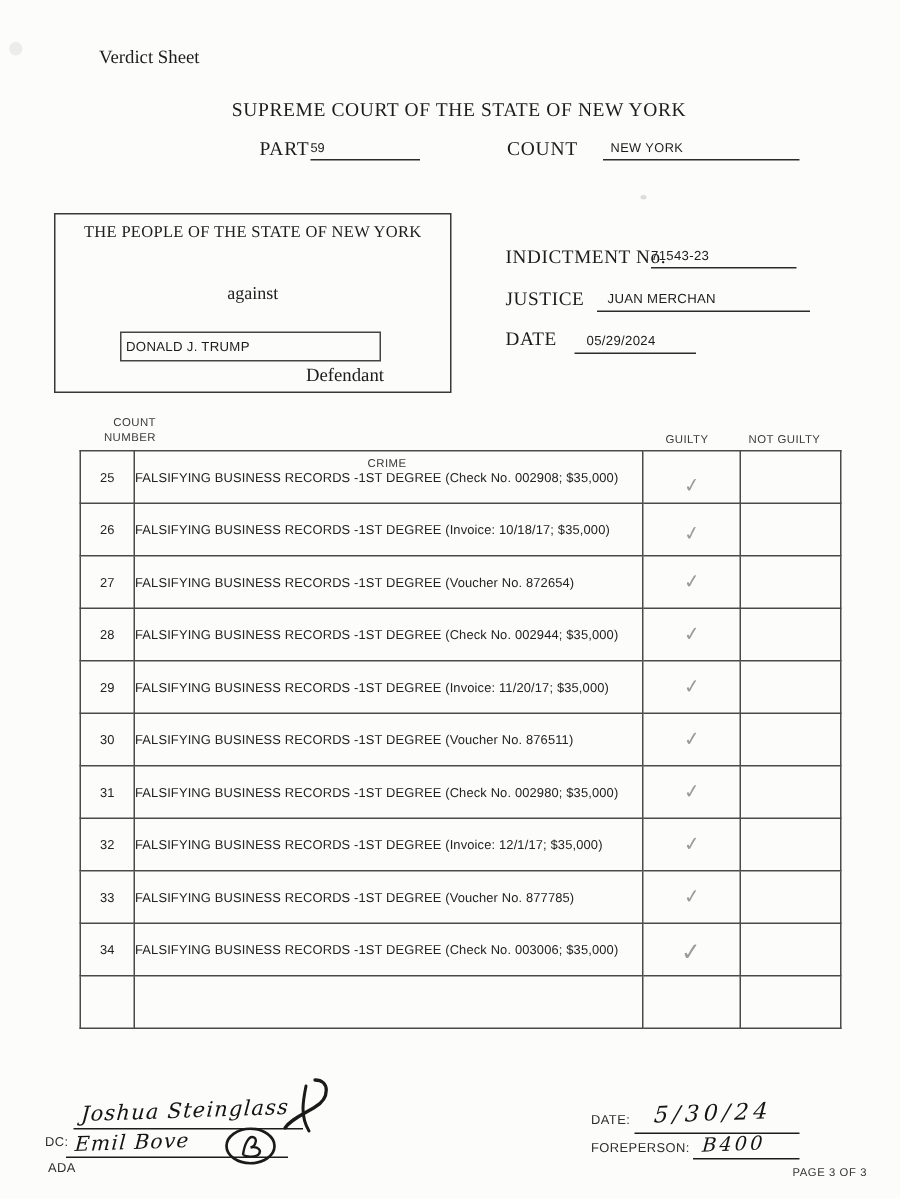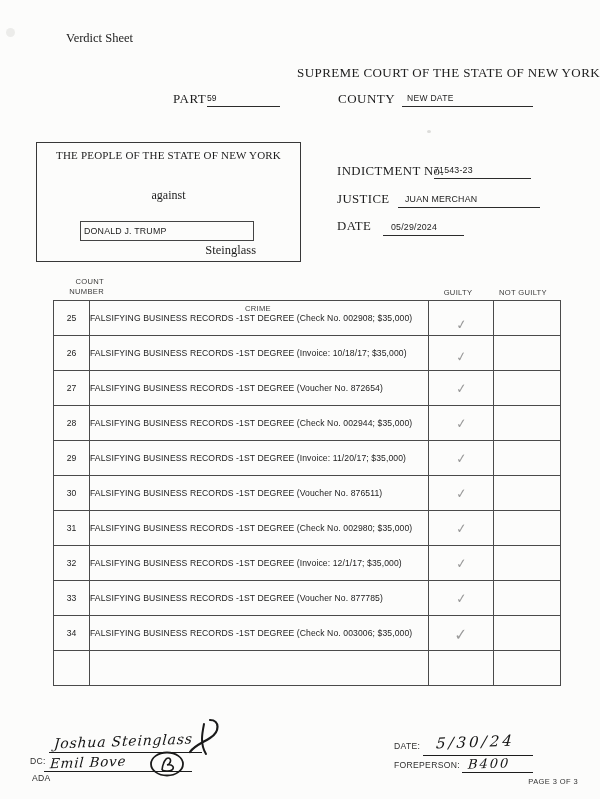--- a/index.html
+++ b/index.html
@@ -8,21 +8,21 @@
     position:relative;width:600px;height:799px;overflow:hidden;
     background:#fcfcfb;
     font-family:"Liberation Serif", serif;
     color:#1c1c1c;
   }
   .abs{position:absolute;}
   .serif{font-family:"Liberation Serif", serif;}
   .sans{font-family:"Liberation Sans", sans-serif;}
 
   .verdict-label{left:66px;top:31px;font-size:12.5px;}
-  .court-title{left:12px;right:0;top:65px;text-align:right;font-size:13px;letter-spacing:0.4px;}
+  .court-title{left:12px;right:0;top:65px;text-align:center;font-size:13px;letter-spacing:0.4px;}
 
   .part-label{left:173px;top:91px;font-size:13px;letter-spacing:0.5px;}
   .part-value{left:207px;top:93px;width:73px;font-size:8.5px;border-bottom:1.4px solid #2b2b2b;padding-bottom:3px;}
   .county-label{left:338px;top:91px;font-size:13px;letter-spacing:0.5px;}
   .county-value{left:402px;top:93px;width:126px;font-size:8.5px;border-bottom:1.4px solid #2b2b2b;padding-bottom:3px;padding-left:5px;letter-spacing:0.3px;}
 
   .caption-box{left:36px;top:142px;width:263px;height:118px;border:1.6px solid #383838;background:transparent;}
   .caption-title{position:absolute;left:0;right:0;top:6px;text-align:center;font-size:11px;letter-spacing:0.2px;}
   .caption-against{position:absolute;left:0;right:0;top:33px;text-align:center;font-size:12px;margin-top:12px;}
   .defendant-box{position:absolute;left:43px;top:78px;width:172px;height:18px;border:1.4px solid #444;}
@@ -98,30 +98,30 @@
 <div class="doc">
 
   <div class="abs artifact-dot"></div>
   <div class="abs artifact-speck"></div>
 
   <div class="abs serif verdict-label">Verdict Sheet</div>
   <div class="abs serif court-title">SUPREME COURT OF THE STATE OF NEW YORK</div>
 
   <div class="abs serif part-label">PART</div>
   <div class="abs sans part-value">59</div>
-  <div class="abs serif county-label">COUNTY</div>
-  <div class="abs sans county-value">NEW DATE</div>
+  <div class="abs serif county-label">COUNT</div>
+  <div class="abs sans county-value">NEW YORK</div>
 
   <div class="abs caption-box">
     <div class="caption-title serif">THE PEOPLE OF THE STATE OF NEW YORK</div>
     <div class="caption-against serif">against</div>
     <div class="defendant-box">
       <span class="defendant-name sans">DONALD J. TRUMP</span>
     </div>
-    <div class="defendant-label serif">Steinglass</div>
+    <div class="defendant-label serif">Defendant</div>
   </div>
 
   <div class="abs serif ci-label ind-label">INDICTMENT No.</div>
   <div class="abs sans ci-value ind-value">71543-23</div>
   <div class="abs serif ci-label jus-label">JUSTICE</div>
   <div class="abs sans ci-value jus-value">JUAN MERCHAN</div>
   <div class="abs serif ci-label date-label">DATE</div>
   <div class="abs sans ci-value date-value">05/29/2024</div>
 
   <div class="abs th th-count">COUNT NUMBER</div>

